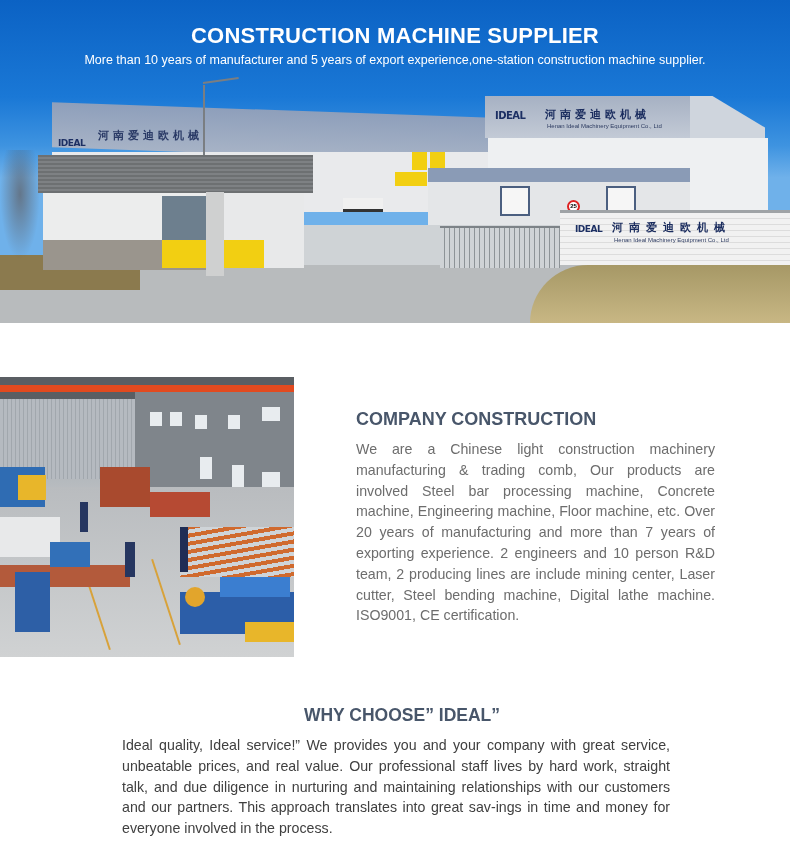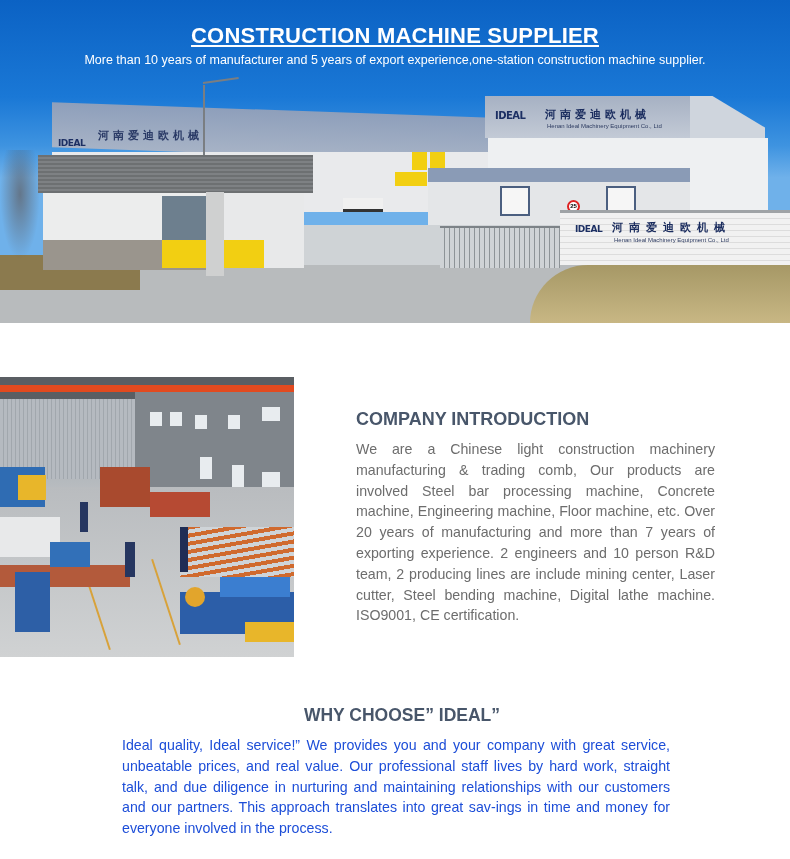--- a/index.html
+++ b/index.html
@@ -3,21 +3,21 @@
 <meta charset="utf-8">
 <style>
   * { margin: 0; padding: 0; box-sizing: border-box; }
   html, body { width: 790px; height: 859px; background: #ffffff; overflow: hidden; }
   body { font-family: "Liberation Sans", sans-serif; position: relative; }
 
   
   .hero { position: absolute; left: 0; top: 0; width: 790px; height: 323px; overflow: hidden;
     background: linear-gradient(180deg, #0b62c4 0%, #1a78d6 30%, #3e93e0 45%, #6fb1ea 55%); }
   .hero-title { position: absolute; top: 23px; left: 0; width: 790px; text-align: center; color: #fff;
-    font-size: 22px; font-weight: bold; letter-spacing: 0.2px; text-decoration: underline; }
+    font-size: 22px; font-weight: bold; letter-spacing: 0.2px; }
   .hero-sub { position: absolute; top: 53px; left: 0; width: 790px; text-align: center; color: #fff;
     font-size: 12.5px; }
 
   .scene { position: absolute; left: 0; top: 0; width: 790px; height: 323px; }
   .ground { position: absolute; left: 0; top: 255px; width: 790px; height: 68px; background: #b8bbbd; }
   .grass-left { position: absolute; left: 0; top: 255px; width: 140px; height: 35px; background: #8b7a4e; }
   .grass-right { position: absolute; left: 530px; top: 265px; width: 260px; height: 58px;
     background: linear-gradient(180deg,#a69866,#c8b784); border-top-left-radius: 60px; }
   .road { position: absolute; left: 300px; top: 225px; width: 260px; height: 40px; background: #cfd3d6; }
 
@@ -77,21 +77,21 @@
   .f-machine { position: absolute; }
   .f-yellow-line { position: absolute; width: 2px; height: 90px; background: #d8a23a; transform: rotate(-18deg); }
 
   
   .intro-title { position: absolute; left: 356px; top: 409px; font-size: 18px; font-weight: bold; color: #48566a; }
   .intro-body { position: absolute; left: 356px; top: 439px; width: 359px; font-size: 14.2px; line-height: 20.8px;
     color: #6d6d6d; text-align: justify; }
   .why-title { position: absolute; left: 0; top: 705px; width: 790px; text-align: center; font-size: 17.5px;
     font-weight: bold; color: #48566a; padding-left: 14px; }
   .why-body { position: absolute; left: 122px; top: 735px; width: 548px; font-size: 14.2px; line-height: 20.8px;
-    color: #1d4ed8; text-align: justify; }
+    color: #404040; text-align: justify; }
 </style>
 </head>
 <body>
 
 <section class="hero">
   <div class="scene">
     <div class="ground"></div>
     <div class="road"></div>
     <div class="grass-left"></div>
     <div class="grass-right"></div>
@@ -172,17 +172,17 @@
   <div class="f-machine" style="left:180px;top:150px;width:114px;height:50px;background:repeating-linear-gradient(170deg,#d06a2e 0px,#d06a2e 4px,#cfd4d8 4px,#cfd4d8 8px);"></div>
   <div class="f-machine" style="left:180px;top:215px;width:114px;height:42px;background:#2c5ea8;"></div>
   <div class="f-machine" style="left:220px;top:200px;width:70px;height:20px;background:#3b7ed0;"></div>
   <div class="f-machine" style="left:185px;top:210px;width:20px;height:20px;background:#e2a52c;border-radius:50%;"></div>
   <div class="f-machine" style="left:245px;top:245px;width:49px;height:20px;background:#e8b62a;"></div>
   <div class="f-machine" style="left:125px;top:165px;width:10px;height:35px;background:#263660;"></div>
   <div class="f-machine" style="left:180px;top:150px;width:8px;height:45px;background:#1f2d55;"></div>
   <div class="f-machine" style="left:80px;top:125px;width:8px;height:30px;background:#263660;"></div>
 </div>
 
-<h2 class="intro-title">COMPANY INTRODUCTION</h2>
+<h2 class="intro-title">COMPANY CONSTRUCTION</h2>
 <p class="intro-body">We are a Chinese light construction machinery manufacturing &amp; trading comb, Our products are involved Steel bar processing machine, Concrete machine, Engineering machine, Floor machine, etc. Over 20 years of manufacturing and more than 7 years of exporting experience. 2 engineers and 10 person R&amp;D team, 2 producing lines are include mining center, Laser cutter, Steel bending machine, Digital lathe machine. ISO9001, CE certification.</p>
 
 <h2 class="why-title">WHY CHOOSE” IDEAL”</h2>
 <p class="why-body">Ideal quality, Ideal service!” We provides you and your company with great service, unbeatable prices, and real value. Our professional staff lives by hard work, straight talk, and due diligence in nurturing and maintaining relationships with our customers and our partners. This approach translates into great sav-ings in time and money for everyone involved in the process.</p>
 
 </body></html>

